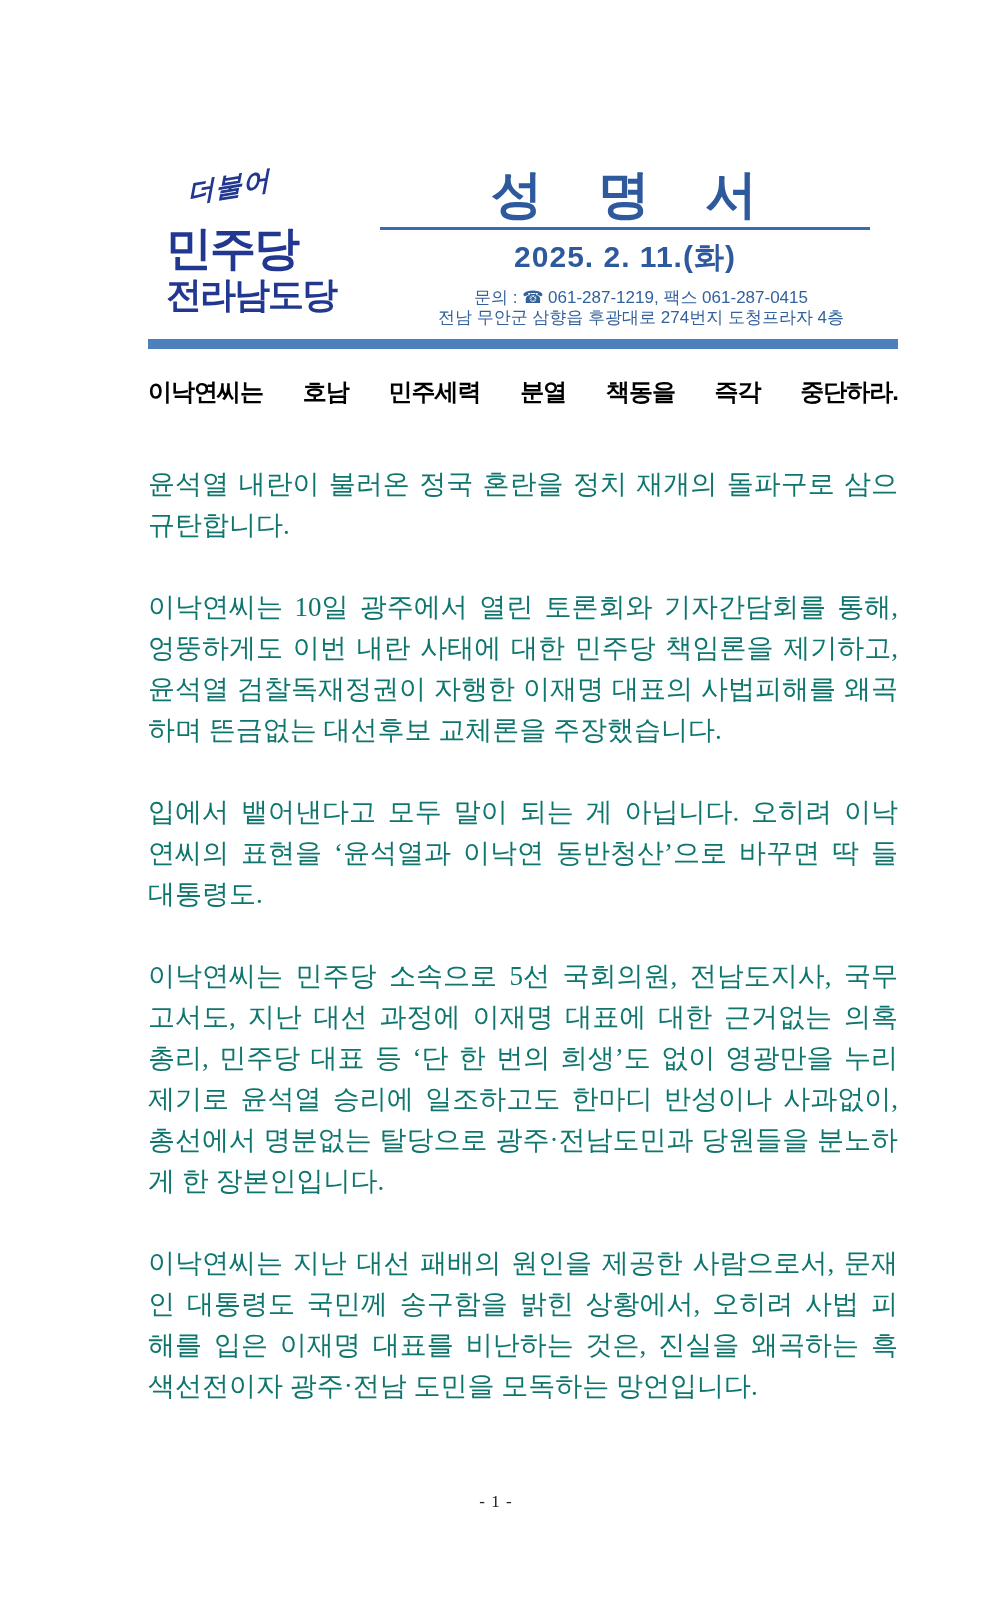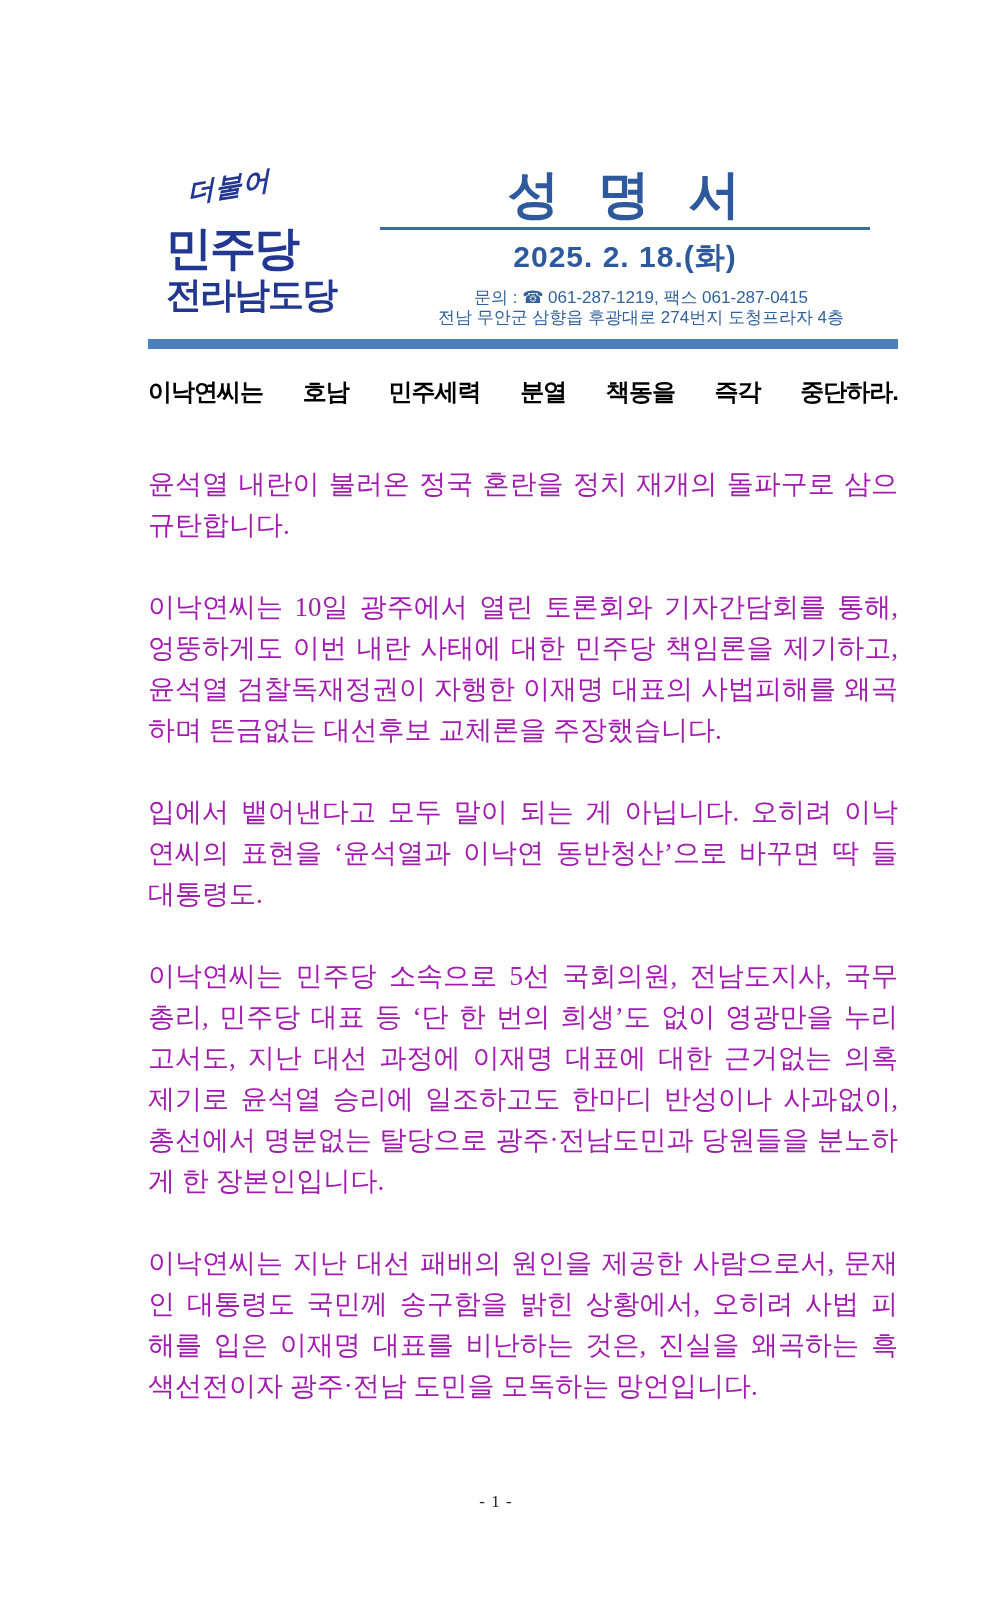--- a/index.html
+++ b/index.html
@@ -47,21 +47,21 @@
     font-weight: 900;
     letter-spacing: -2px;
   }
 
   .doc-type {
     position: absolute;
     left: 380px;
     top: 160px;
     width: 490px;
     text-align: center;
-    font-family: Liberation Sans, sans-serif;
+    font-family: Liberation Mono, monospace;
     font-size: 52px;
     font-weight: 800;
     color: var(--title-blue, #2e5a9d);
     word-spacing: 20px;
     letter-spacing: 2px;
   }
   .title-rule {
     position: absolute;
     left: 380px;
     top: 227px;
@@ -118,21 +118,21 @@
     line-height: 41px;
     text-align: justify;
     text-align-last: justify;
     margin-bottom: 52px;
     color: #000;
   }
   .para {
     font-size: 27px;
     line-height: 41px;
     margin-bottom: 41px;
-    color: #a21caf;
+    color: #0f766e;
   }
   .para .line {
     text-align: justify;
     text-align-last: justify;
   }
   .para .line:last-child {
     text-align-last: left;
   }
 
   
@@ -153,21 +153,21 @@
 <div class="page">
 
   <div class="logo">
     <div class="logo-script">더불어</div>
     <div class="logo-main">민주당</div>
     <div class="logo-sub">전라남도당</div>
   </div>
 
   <div class="doc-type">성 명 서</div>
   <div class="title-rule"></div>
-  <div class="doc-date">2025. 2. 18.(화)</div>
+  <div class="doc-date">2025. 2. 11.(화)</div>
   <div class="doc-contact">문의 : ☎ 061-287-1219, 팩스 061-287-0415</div>
   <div class="doc-address">전남 무안군 삼향읍 후광대로 274번지 도청프라자 4층</div>
   <div class="header-bar"></div>
 
   <div class="doc-body">
     <div class="headline">이낙연씨는 호남 민주세력 분열 책동을 즉각 중단하라.</div>
     <div>
         <div class="para">
           <div class="line">윤석열 내란이 불러온 정국 혼란을 정치 재개의 돌파구로 삼으</div>
           <div class="line">규탄합니다.</div>
@@ -178,22 +178,22 @@
           <div class="line">윤석열 검찰독재정권이 자행한 이재명 대표의 사법피해를 왜곡</div>
           <div class="line">하며 뜬금없는 대선후보 교체론을 주장했습니다.</div>
         </div>
         <div class="para">
           <div class="line">입에서 뱉어낸다고 모두 말이 되는 게 아닙니다. 오히려 이낙</div>
           <div class="line">연씨의 표현을 ‘윤석열과 이낙연 동반청산’으로 바꾸면 딱 들</div>
           <div class="line">대통령도.</div>
         </div>
         <div class="para">
           <div class="line">이낙연씨는 민주당 소속으로 5선 국회의원, 전남도지사, 국무</div>
+          <div class="line">고서도, 지난 대선 과정에 이재명 대표에 대한 근거없는 의혹</div>
           <div class="line">총리, 민주당 대표 등 ‘단 한 번의 희생’도 없이 영광만을 누리</div>
-          <div class="line">고서도, 지난 대선 과정에 이재명 대표에 대한 근거없는 의혹</div>
           <div class="line">제기로 윤석열 승리에 일조하고도 한마디 반성이나 사과없이,</div>
           <div class="line">총선에서 명분없는 탈당으로 광주·전남도민과 당원들을 분노하</div>
           <div class="line">게 한 장본인입니다.</div>
         </div>
         <div class="para">
           <div class="line">이낙연씨는 지난 대선 패배의 원인을 제공한 사람으로서, 문재</div>
           <div class="line">인 대통령도 국민께 송구함을 밝힌 상황에서, 오히려 사법 피</div>
           <div class="line">해를 입은 이재명 대표를 비난하는 것은, 진실을 왜곡하는 흑</div>
           <div class="line">색선전이자 광주·전남 도민을 모독하는 망언입니다.</div>
         </div>

